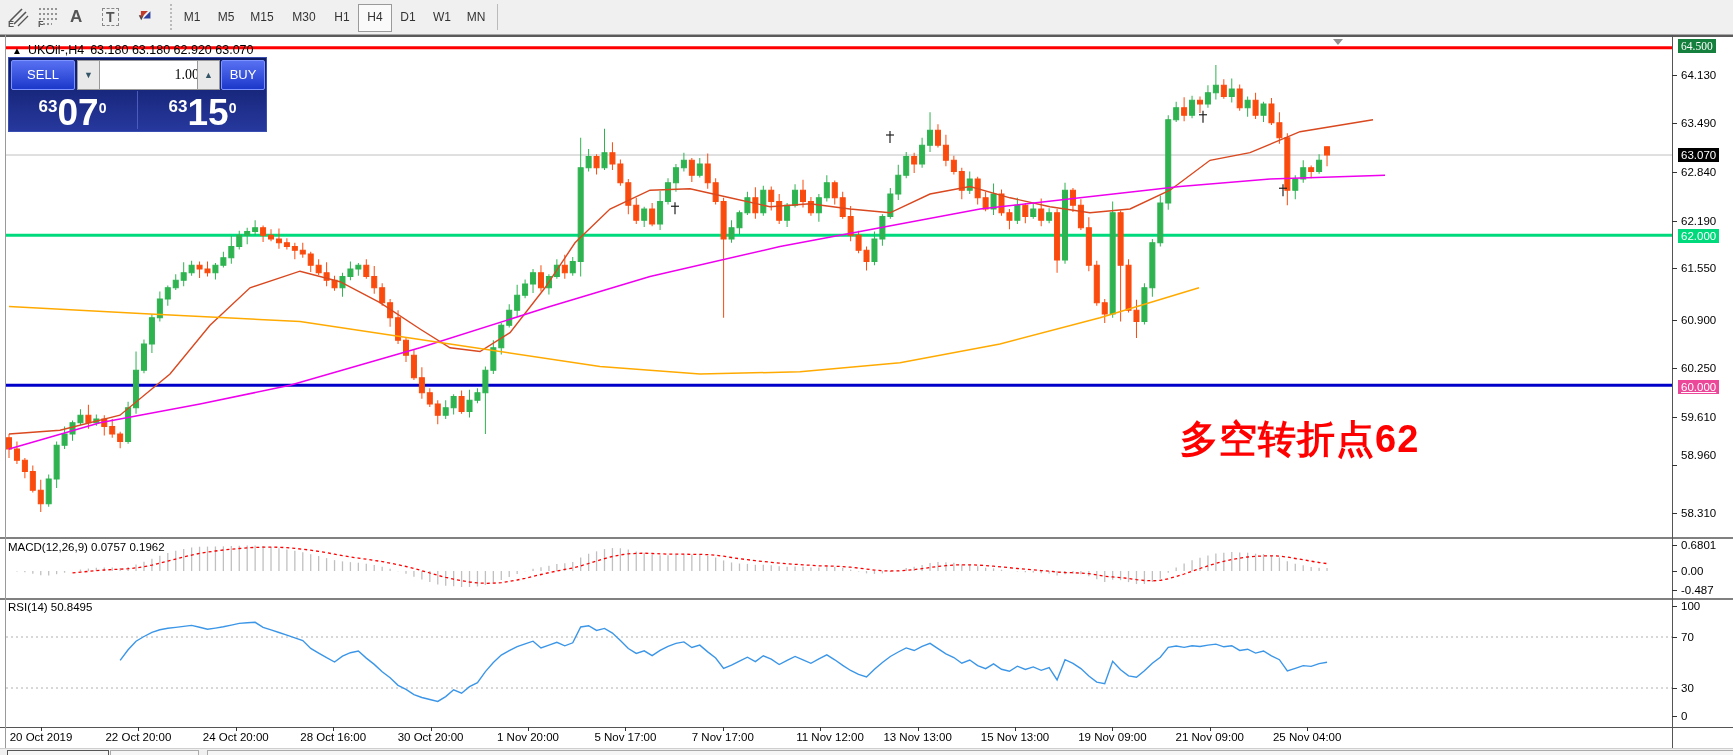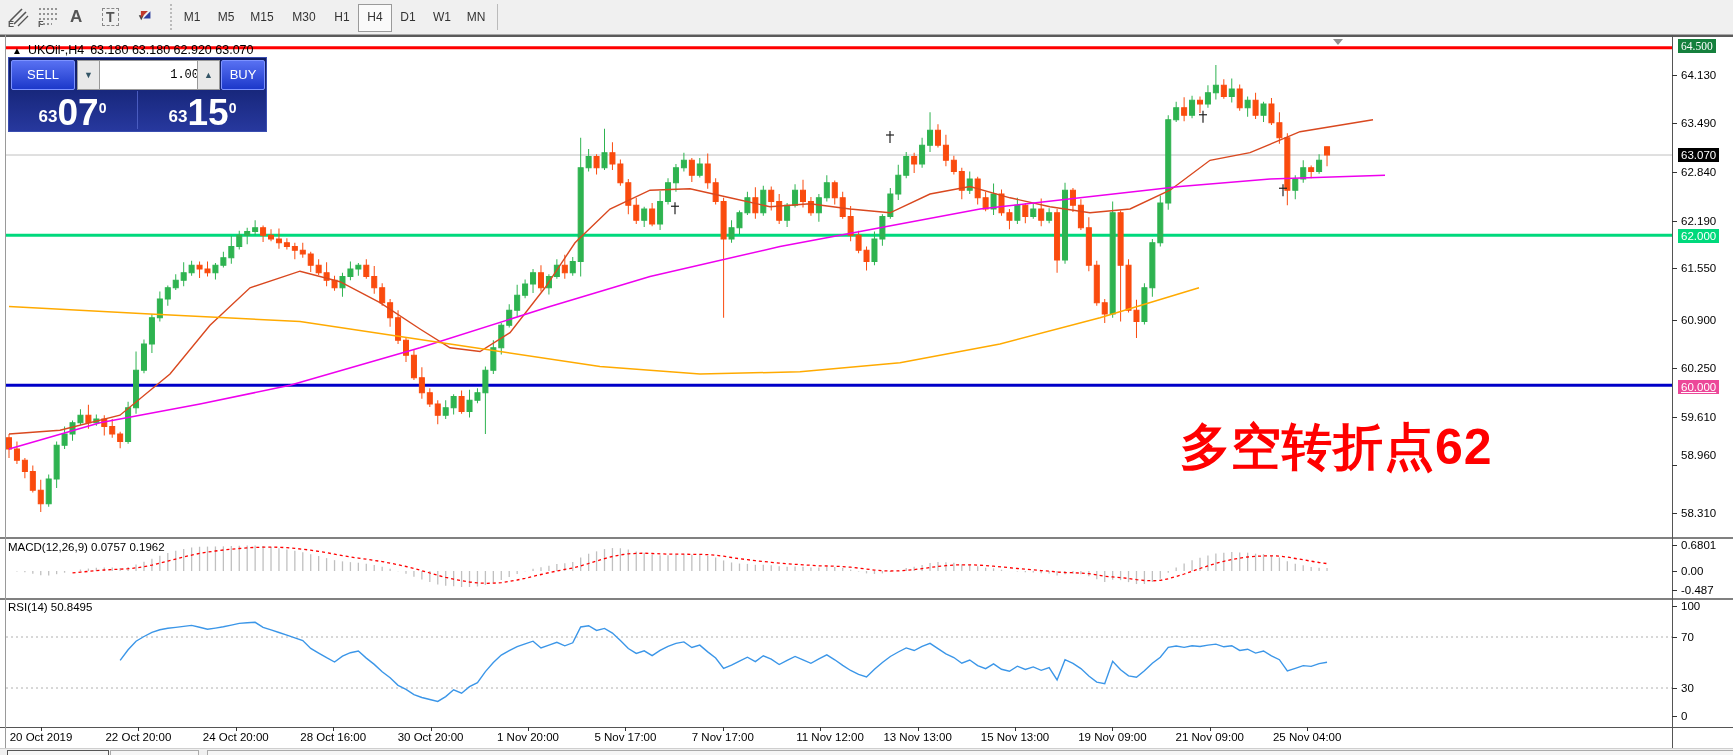--- a/index.html
+++ b/index.html
@@ -44,32 +44,32 @@
   #trade-panel{position:absolute;left:8px;top:57px;width:257px;height:73px;
                background:linear-gradient(#0c1a61,#27389e);border:1px solid #3a4db0;}
   .tp-btn{position:absolute;top:2px;height:28px;border-radius:2px;color:#fff;font-size:13px;
           text-align:center;line-height:28px;background:linear-gradient(#5871f2,#1c38ca);
           border:1px solid #7d93ff;cursor:pointer;}
   #sell-btn{left:2px;width:62px;}
   #buy-btn{left:212px;width:42px;}
   #vol-down{position:absolute;left:68px;top:2px;width:21px;height:28px;background:#e9e9e9;
             border:1px solid #999;color:#356;font-size:9px;text-align:center;line-height:28px;cursor:pointer;}
   #vol-field{position:absolute;left:90px;top:2px;width:97px;height:26px;background:#fff;
-             border:1px solid #999;font-size:12px;text-align:right;padding-right:5px;
-             font-family:Liberation Mono, monospace;}
+             border:1px solid #999;font-size:14px;text-align:right;padding-right:5px;
+             font-family:Liberation Serif, serif;}
   #vol-up{position:absolute;left:188px;top:2px;width:21px;height:28px;background:#e9e9e9;
           border:1px solid #999;color:#356;font-size:9px;text-align:center;line-height:28px;cursor:pointer;}
   .tp-price{position:absolute;top:32px;width:127px;height:40px;color:#fff;
             display:flex;align-items:flex-end;justify-content:center;padding-bottom:2px;}
-  .tp-price .small{font-size:17px;font-weight:bold;margin-bottom:3px;}
+  .tp-price .small{font-size:17px;font-weight:bold;margin-bottom:13px;}
   .tp-price .big{font-size:37px;font-weight:bold;line-height:34px;}
   .tp-price .sup{font-size:14px;font-weight:bold;margin-bottom:14px;}
   #tp-divider{position:absolute;left:128px;top:33px;width:1px;height:38px;background:#4a5cc0;}
   
-  #annotation{position:absolute;left:1180px;top:414px;font-size:50px;font-weight:bold;
+  #annotation{position:absolute;left:1180px;top:414px;font-size:38px;font-weight:bold;
               color:#ff0000;letter-spacing:1px;white-space:nowrap;}
   
   .ind-label{position:absolute;left:8px;font-size:11.5px;color:#000;white-space:nowrap;}
   
   .strip-box{position:absolute;top:750px;height:5px;background:#f6f6f6;}
   .strip-box.dark{border:1px solid #555;}
   .strip-box.light{border:1px solid #aaa;}
 </style>
 </head>
 <body>

